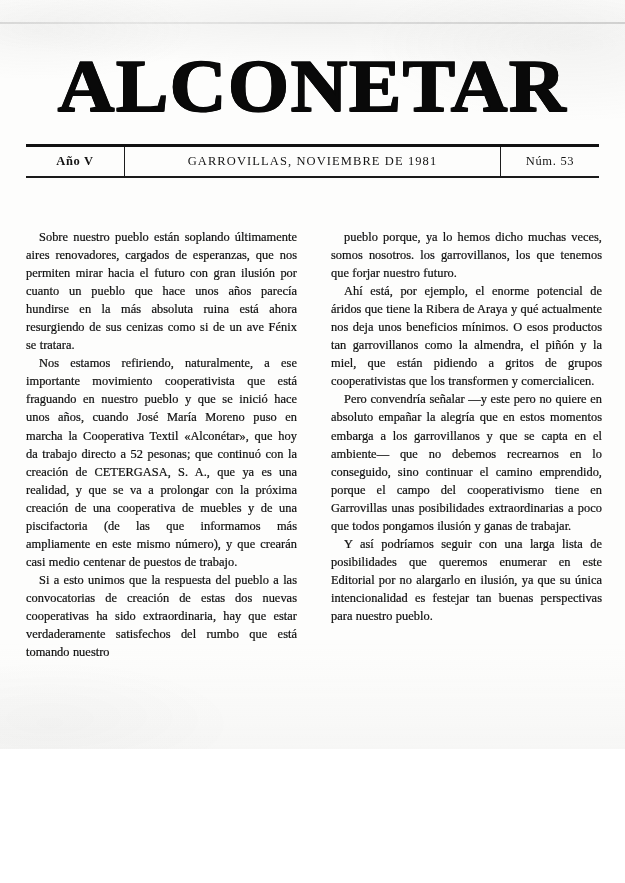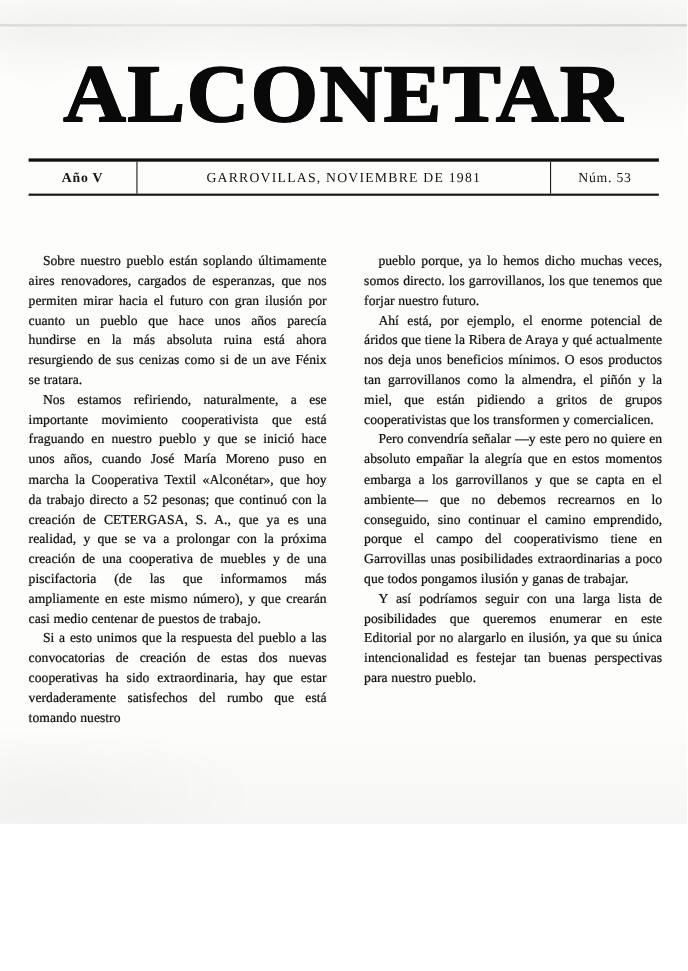--- a/index.html
+++ b/index.html
@@ -203,21 +203,21 @@
 
   <div class="columns">
 
     <div class="col col-left">
       <p>Sobre nuestro pueblo están soplando últimamente aires renovadores, cargados de esperanzas, que nos permiten mirar hacia el futuro con gran ilusión por cuanto un pueblo que hace unos años parecía hundirse en la más absoluta ruina está ahora resurgiendo de sus cenizas como si de un ave Fénix se tratara.</p>
       <p>Nos estamos refiriendo, naturalmente, a ese importante movimiento cooperativista que está fraguando en nuestro pueblo y que se inició hace unos años, cuando José María Moreno puso en marcha la Cooperativa Textil «Alconétar», que hoy da trabajo directo a 52 pesonas; que continuó con la creación de CETERGASA, S. A., que ya es una realidad, y que se va a prolongar con la próxima creación de una cooperativa de muebles y de una piscifactoria (de las que informamos más ampliamente en este mismo número), y que crearán casi medio centenar de puestos de trabajo.</p>
       <p>Si a esto unimos que la respuesta del pueblo a las convocatorias de creación de estas dos nuevas cooperativas ha sido extraordinaria, hay que estar verdaderamente satisfechos del rumbo que está tomando nuestro</p>
     </div>
 
     <div class="col col-right">
-      <p>pueblo porque, ya lo hemos dicho muchas veces, somos directo. los garrovillanos, los que tenemos que forjar nuestro futuro.</p>
+      <p>pueblo porque, ya lo hemos dicho muchas veces, somos nosotros. los garrovillanos, los que tenemos que forjar nuestro futuro.</p>
       <p>Ahí está, por ejemplo, el enorme potencial de áridos que tiene la Ribera de Araya y qué actualmente nos deja unos beneficios mínimos. O esos productos tan garrovillanos como la almendra, el piñón y la miel, que están pidiendo a gritos de grupos cooperativistas que los transformen y comercialicen.</p>
       <p>Pero convendría señalar —y este pero no quiere en absoluto empañar la alegría que en estos momentos embarga a los garrovillanos y que se capta en el ambiente— que no debemos recrearnos en lo conseguido, sino continuar el camino emprendido, porque el campo del cooperativismo tiene en Garrovillas unas posibilidades extraordinarias a poco que todos pongamos ilusión y ganas de trabajar.</p>
       <p>Y así podríamos seguir con una larga lista de posibilidades que queremos enumerar en este Editorial por no alargarlo en ilusión, ya que su única intencionalidad es festejar tan buenas perspectivas para nuestro pueblo.</p>
     </div>
 
   </div>
 
   <div class="banner">
     <div class="rule top"></div>
     <div class="label">EDITORIAL</div>

